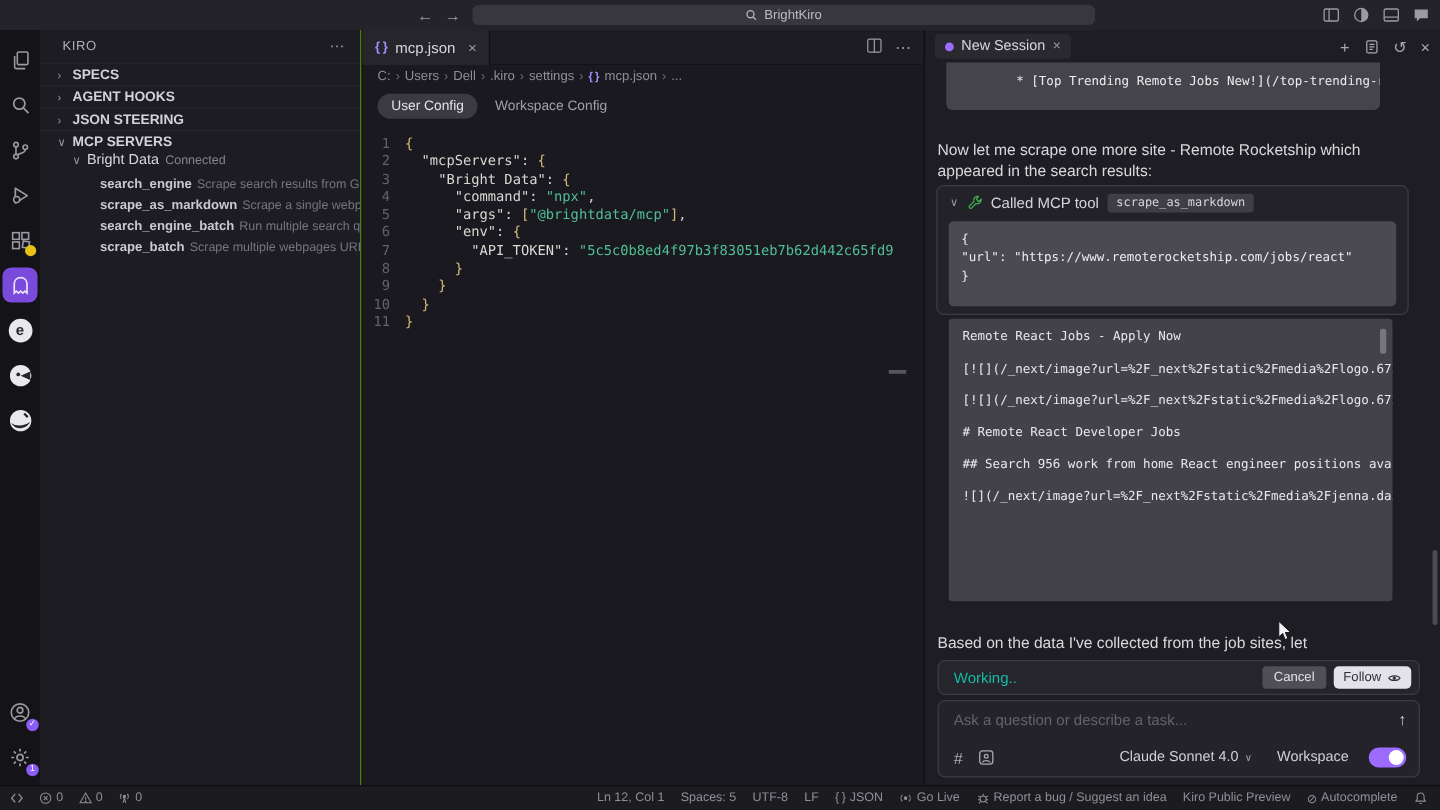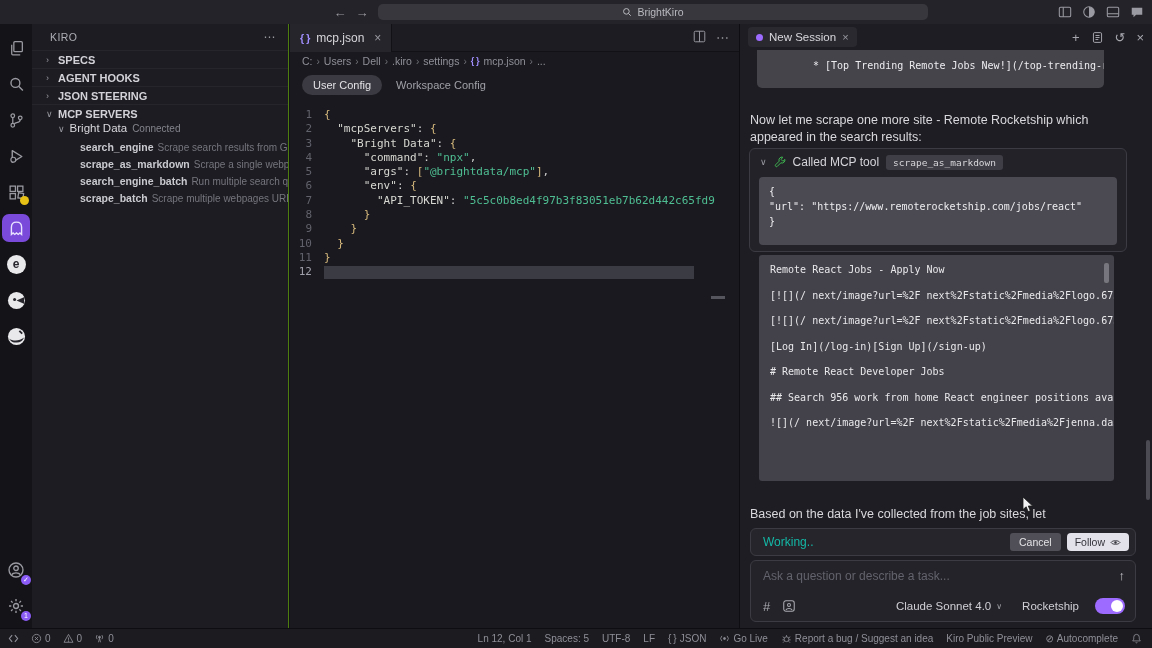--- a/index.html
+++ b/index.html
@@ -5,21 +5,21 @@
   * { margin:0; padding:0; box-sizing:border-box; }
   html,body { width:1152px; height:648px; overflow:hidden; background:#131217;
     font-family:"Liberation Sans", sans-serif; -webkit-font-smoothing:antialiased; }
   svg { display:block; }
 
   
   .titlebar { position:absolute; left:0; top:0; width:1152px; height:24px;
     background:#242329; display:flex; align-items:center; }
   .nav-arrow { color:#9a9aa2; font-size:13px; width:20px; text-align:center; cursor:default; }
   .nav-back { position:absolute; left:330px; } .nav-fwd { position:absolute; left:352px; }
-  .search-pill { position:absolute; left:378px; top:4px; width:550px; height:16px;
+  .search-pill { position:absolute; left:378px; top:4px; width:498px; height:16px;
     background:#38373e; border-radius:5px; display:flex; align-items:center; justify-content:center;
     color:#b9b9c0; font-size:10.5px; gap:5px; }
   .tb-icons { position:absolute; right:8px; top:0; height:24px; display:flex; align-items:center; gap:10px; color:#9a9aa2; }
 
   
   .activitybar { position:absolute; left:0; top:24px; width:32px; bottom:20px;
     background:#141317; display:flex; flex-direction:column; align-items:center; padding-top:10px; }
   .ab-item { width:28px; height:28px; margin-bottom:8px; display:flex; align-items:center;
     justify-content:center; color:#9a9aa2; position:relative; }
   .ab-item.active { background:#7a4bdb; border-radius:7px; color:#e8e2ff; }
@@ -315,21 +315,20 @@
         <div class="code-line"><span class="ln">2</span><span class="lt"><span class="c-pu">  </span><span class="c-key">"mcpServers"</span><span class="c-pu">: </span><span class="c-br">{</span></span></div>
         <div class="code-line"><span class="ln">3</span><span class="lt"><span class="c-pu">    </span><span class="c-key">"Bright Data"</span><span class="c-pu">: </span><span class="c-br">{</span></span></div>
         <div class="code-line"><span class="ln">4</span><span class="lt"><span class="c-pu">      </span><span class="c-key">"command"</span><span class="c-pu">: </span><span class="c-str">"npx"</span><span class="c-pu">,</span></span></div>
         <div class="code-line"><span class="ln">5</span><span class="lt"><span class="c-pu">      </span><span class="c-key">"args"</span><span class="c-pu">: </span><span class="c-br">[</span><span class="c-str">"@brightdata/mcp"</span><span class="c-br">]</span><span class="c-pu">,</span></span></div>
         <div class="code-line"><span class="ln">6</span><span class="lt"><span class="c-pu">      </span><span class="c-key">"env"</span><span class="c-pu">: </span><span class="c-br">{</span></span></div>
         <div class="code-line"><span class="ln">7</span><span class="lt"><span class="c-pu">        </span><span class="c-key">"API_TOKEN"</span><span class="c-pu">: </span><span class="c-str">"5c5c0b8ed4f97b3f83051eb7b62d442c65fd9</span></span></div>
         <div class="code-line"><span class="ln">8</span><span class="lt"><span class="c-pu">      </span><span class="c-br">}</span></span></div>
         <div class="code-line"><span class="ln">9</span><span class="lt"><span class="c-pu">    </span><span class="c-br">}</span></span></div>
         <div class="code-line"><span class="ln">10</span><span class="lt"><span class="c-pu">  </span><span class="c-br">}</span></span></div>
         <div class="code-line"><span class="ln">11</span><span class="lt"><span class="c-br">}</span></span></div>
-        <div class="code-line"><span class="ln cur">12</span><span class="lt"><span class="sel-block"></span></span></div>
       </div>
     <div class="ovr-dash"></div>
   </div>
 </div>
 
 <div class="chat">
   <div class="chat-header">
     <div class="chat-tab">
       <span class="dot"></span>
       <span>New Session</span>
@@ -367,21 +366,20 @@
       <div>{</div>
       <div>  "url": "https://www.remoterocketship.com/jobs/react"</div>
       <div>}</div>
     </div>
   </div>
 
   <div class="resultblock">
     <div>Remote React Jobs - Apply Now</div>
     <div>[![](/_next/image?url=%2F_next%2Fstatic%2Fmedia%2Flogo.673eec92.png&amp;w=256&amp;</div>
     <div>[![](/_next/image?url=%2F_next%2Fstatic%2Fmedia%2Flogo.673eec92.png&amp;w=640&amp;</div>
-    <div>[Log In](/log-in)[Sign Up](/sign-up)</div>
     <div># Remote React Developer Jobs</div>
     <div>## Search 956 work from home React engineer positions available worldwide.</div>
     <div>![](/_next/image?url=%2F_next%2Fstatic%2Fmedia%2Fjenna.da3cf4db.jpg&amp;w=96&amp;</div>
     <span class="rb-thumb"></span>
   </div>
 
   <div class="msg" style="top:482px;">Based on the data I've collected from the job sites, let</div>
 
   <div class="workingbox">
     <span class="wl">Working..</span>
@@ -402,21 +400,21 @@
       <span class="hash">#</span>
       <svg width="14" height="14" viewBox="0 0 16 16" fill="none" stroke="currentColor" stroke-width="1.2">
           <rect x="2" y="2" width="12" height="12" rx="2.5"></rect>
           <circle cx="8" cy="6.8" r="1.7"></circle>
           <path d="M4.5 12.5 c1 -2.2 6 -2.2 7 0"></path>
         </svg>
       <div class="model-row">
         <span>Claude Sonnet 4.0</span>
         <span class="chev-dn">∨</span>
       </div>
-      <span class="autopilot">Rocketship</span>
+      <span class="autopilot">Workspace</span>
       <span class="toggle"></span>
     </div>
   </div>
 
   <span class="chat-scroll"></span>
 </div>
 
 <div class="statusbar">
   <div class="sb-left">
     <svg width="11" height="11" viewBox="0 0 16 16" fill="none" stroke="currentColor" stroke-width="1.6">

